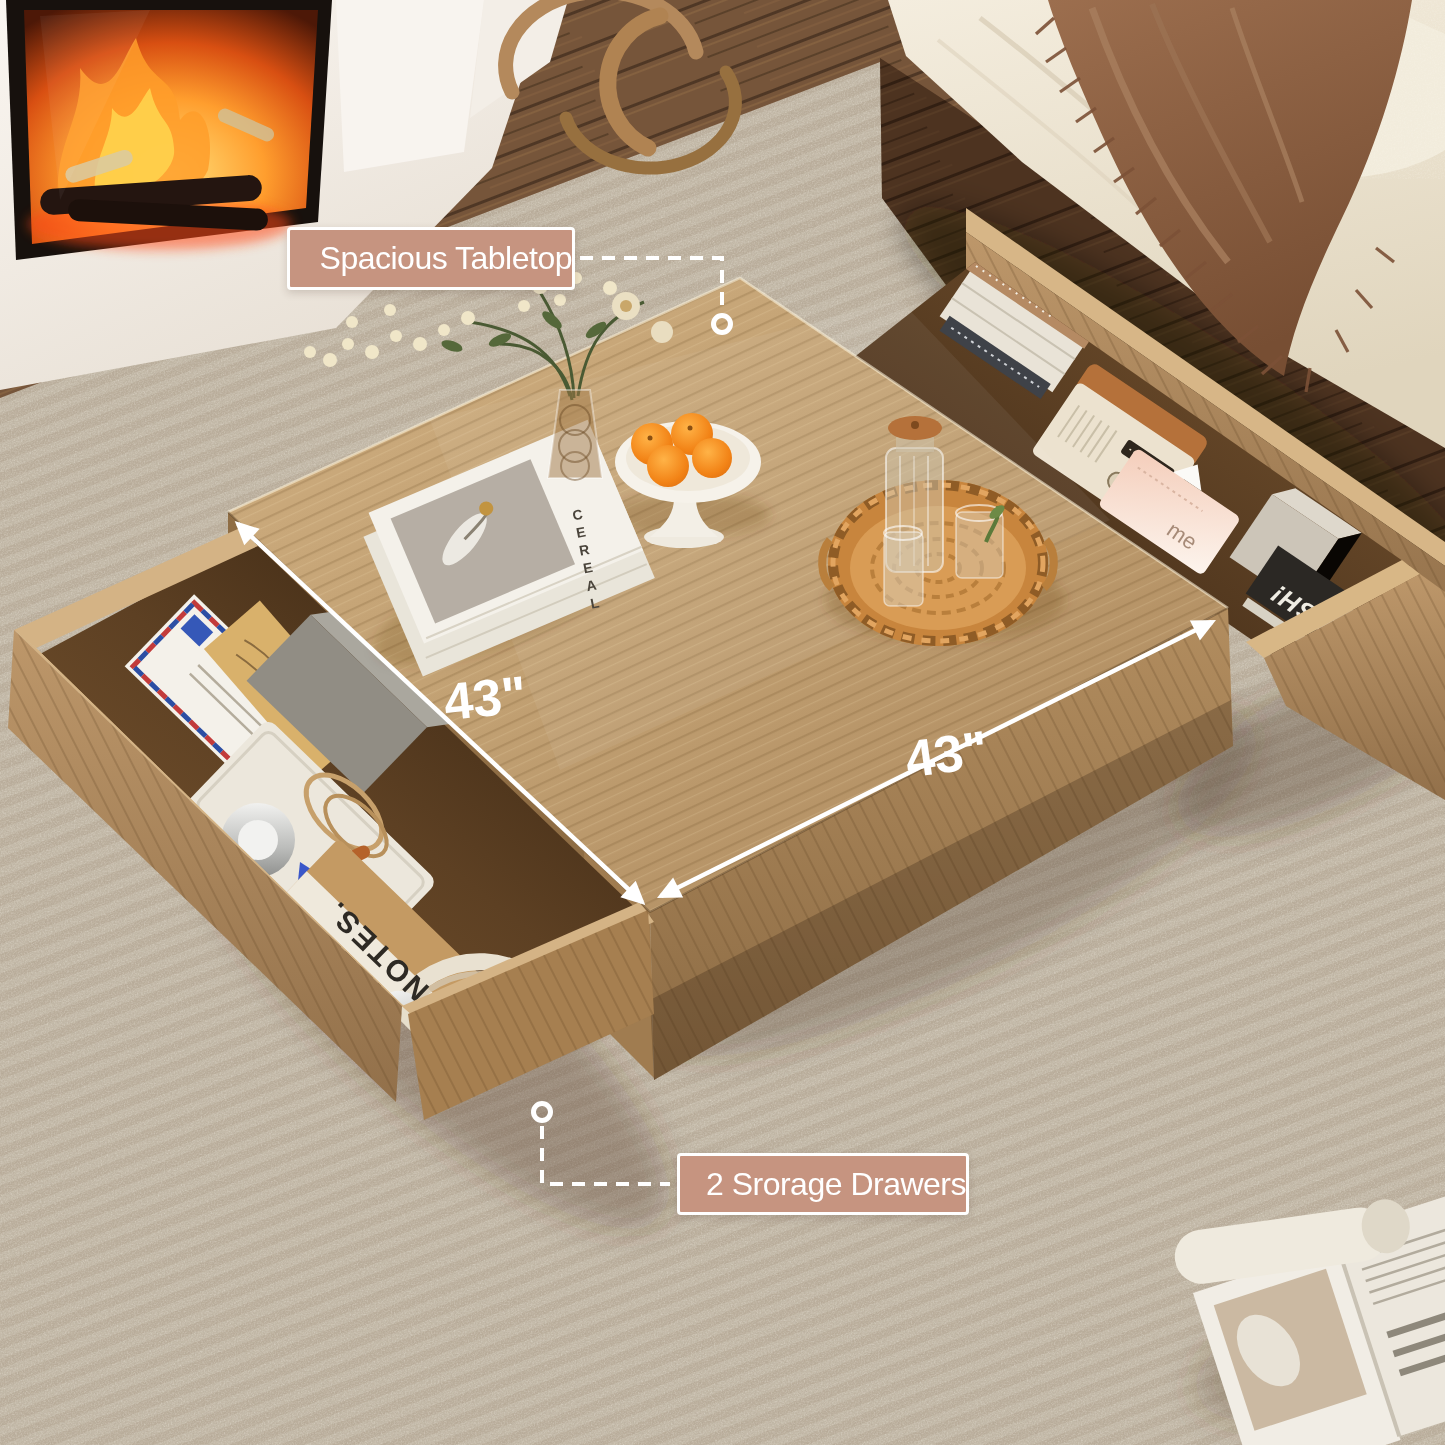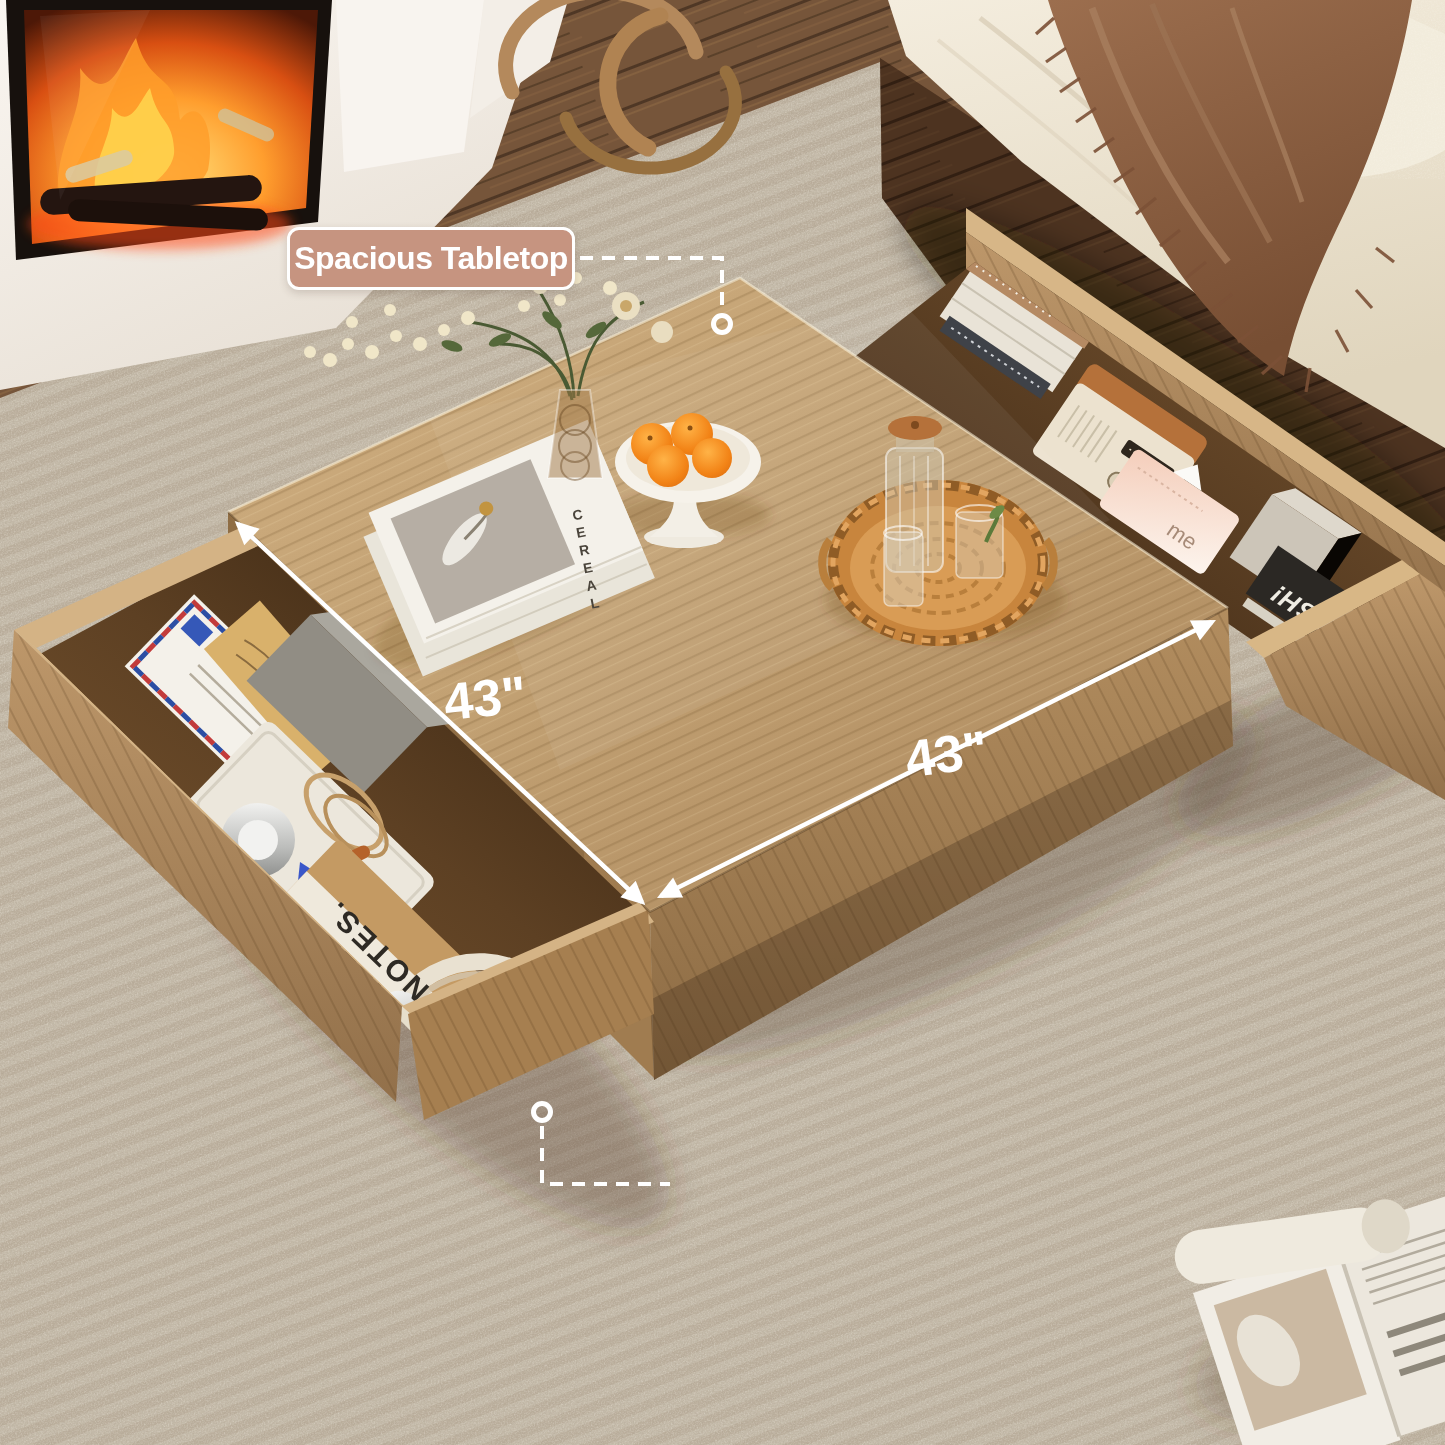--- a/index.html
+++ b/index.html
@@ -4,26 +4,26 @@
 <style>
   html,body{margin:0;padding:0;background:#d8d2c6;}
   *{box-sizing:border-box;}
   .stage{
     position:relative;width:1445px;height:1445px;overflow:hidden;
     font-family:"Liberation Sans",sans-serif;
     background:var(--c-carpet,#c1b6a4);
   }
   .stage svg{position:absolute;left:0;top:0;display:block;}
   .callout{
-    position:absolute;display:flex;align-items:center;justify-content:center;
+    position:absolute;display:flex;align-items:center;justify-content:flex-end;
     background:var(--c-label_bg,#C69480);
     border:3px solid var(--c-label_border,#fff);
-    border-radius:12px;
+    border-radius:4px;
     color:var(--c-label_text,#fff);
-    font-weight:bold;font-size:32px;letter-spacing:-.5px;
+    font-weight:normal;font-size:32px;letter-spacing:-.5px;
     box-shadow:0 3px 8px rgba(60,40,30,.18);
     white-space:nowrap;
   }
   .callout-tabletop{left:287px;top:227px;width:288px;height:63px;}
   .callout-drawers{left:677px;top:1153px;width:292px;height:62px;}
   .cereal{
     position:absolute;left:576px;top:506px;height:84px;
     writing-mode:vertical-rl;text-orientation:upright;
     font-size:14px;font-weight:bold;letter-spacing:2px;color:#4a443b;
     transform:rotate(-11deg);
@@ -482,14 +482,17 @@
     <line x1="238" y1="524" x2="642" y2="902" stroke="var(--c-annotation,#fff)" stroke-width="4.5" marker-start="url(#ah)" marker-end="url(#ah)"></line>
     <line x1="661" y1="896" x2="1212" y2="622" stroke="var(--c-annotation,#fff)" stroke-width="4.5" marker-start="url(#ah)" marker-end="url(#ah)"></line>
     <text transform="translate(487,716) rotate(-6)" text-anchor="middle" font-size="52" font-weight="bold" style="fill:var(--c-annotation,#fff)">43"</text>
     <text transform="translate(949,772) rotate(-8)" text-anchor="middle" font-size="52" font-weight="bold" style="fill:var(--c-annotation,#fff)">43"</text>
   </g>
 </svg>
 
   <div class="callout callout-tabletop">
     <span>Spacious Tabletop</span>
   </div>
+  <div class="callout callout-drawers">
+    <span>2 Srorage Drawers</span>
+  </div>
   <div class="cereal">CEREAL</div>
 </div>
 
 </body></html>

